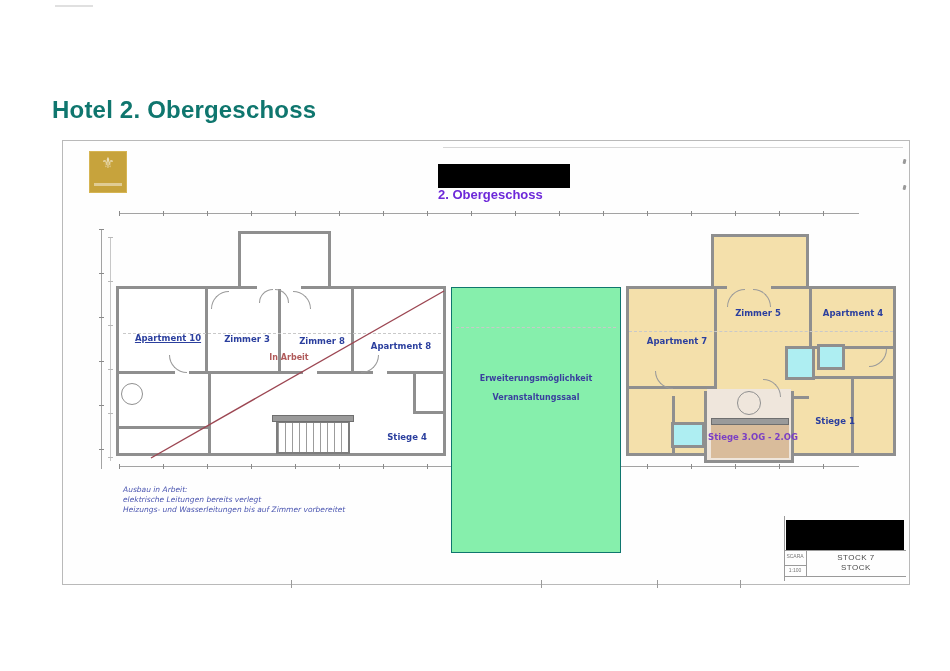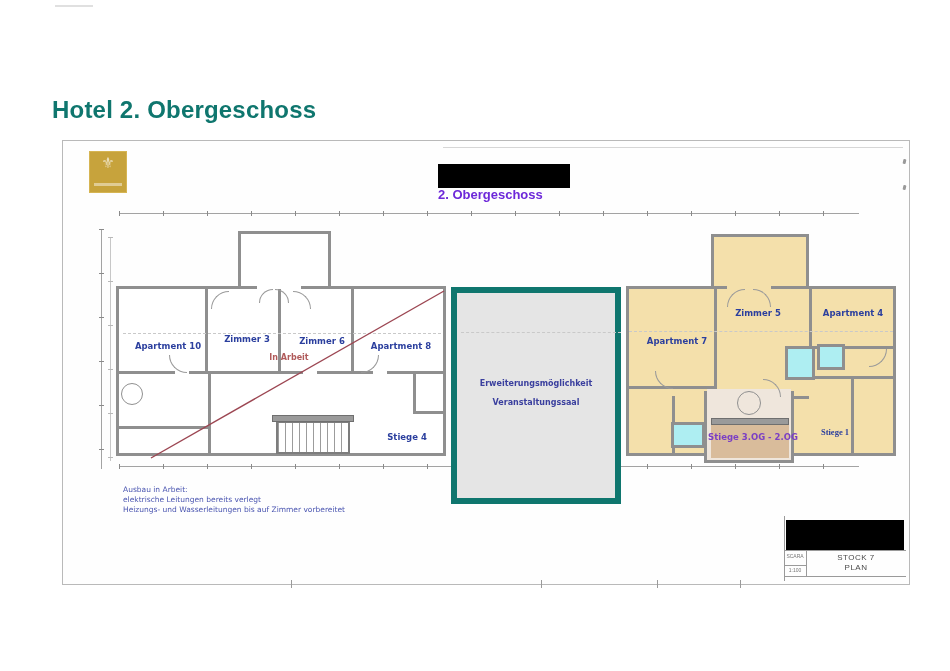--- a/index.html
+++ b/index.html
@@ -35,32 +35,32 @@
   .arc{position:absolute;width:18px;height:18px;box-sizing:border-box;}
   .arc-tl{border-top:1px solid #9a9a9a;border-left:1px solid #9a9a9a;border-top-left-radius:100%;}
   .arc-tr{border-top:1px solid #9a9a9a;border-right:1px solid #9a9a9a;border-top-right-radius:100%;}
   .arc-bl{border-bottom:1px solid #9a9a9a;border-left:1px solid #9a9a9a;border-bottom-left-radius:100%;}
   .arc-br{border-bottom:1px solid #9a9a9a;border-right:1px solid #9a9a9a;border-bottom-right-radius:100%;}
   .circle{position:absolute;border:1px solid #909090;border-radius:50%;background:transparent;}
   .stairs{position:absolute;left:213px;top:280px;width:74px;height:33px;box-sizing:border-box;
        border:2px solid #7d7d7d;
        background:repeating-linear-gradient(90deg,#9c9c9c 0 1px,transparent 1px 7px);}
   .landing{position:absolute;background:#9a9a9a;border:1px solid #6f6f6f;box-sizing:border-box;}
-  .purple{position:absolute;left:388px;top:146px;width:170px;height:217px;
-       background:#e5e5e5;border:6px solid #0f766e;box-sizing:border-box;}
+  .purple{position:absolute;left:388px;top:146px;width:170px;height:266px;
+       background:#86efac;border:1px solid #0f766e;box-sizing:border-box;}
   .purple .txt{position:absolute;left:0;width:100%;text-align:center;font-size:8px;
        color:#3a3f9e;font-weight:bold;}
   .logo{position:absolute;left:26px;top:10px;width:38px;height:42px;background:#c7a33c;
        border:1px solid #d6b553;box-sizing:border-box;text-align:center;}
   .logo-glyph{display:block;margin-top:4px;font-size:15px;color:rgba(255,255,255,.65);line-height:1;}
   .logo-strip{position:absolute;left:4px;right:4px;bottom:6px;height:3px;background:rgba(255,255,255,.45);}
   .redacted{position:absolute;background:#000000;}
   .subtitle{position:absolute;left:375px;top:46px;width:132px;text-align:left;
        font-family:"Liberation Sans",sans-serif;font-size:13px;font-weight:bold;color:#6d28d9;}
-  .notes{position:absolute;left:60px;top:344px;font-size:7.5px;
+  .notes{position:absolute;left:60px;top:344px;font-size:7.5px;font-style:italic;
        color:#4a55b0;line-height:10px;}
   .tline{position:absolute;background:#9a9a9a;}
   .tb-text{position:absolute;text-align:center;color:#4a4a4a;
        font-family:"Liberation Sans",sans-serif;}
   .tick{position:absolute;width:1px;height:8px;background:#9a9a9a;}
   .artifact{position:absolute;background:#9a9a9a;border-radius:1px;transform:rotate(12deg);}
   svg.overlay{position:absolute;left:0;top:0;pointer-events:none;}
 </style>
 </head>
 <body>
@@ -113,23 +113,23 @@
       <div class="dashed" style="left:60px;top:192px;width:318px;"></div>
       <div class="stairs"></div>
       <div class="landing" style="left:209px;top:274px;width:82px;height:7px;"></div>
       <div class="circle" style="left:58px;top:242px;width:20px;height:20px;"></div>
       <div class="arc arc-tl" style="left:148px;top:150px;"></div>
       <div class="arc arc-tr" style="left:230px;top:150px;"></div>
       <div class="arc arc-tl" style="left:196px;top:148px;width:14px;height:14px;"></div>
       <div class="arc arc-tr" style="left:212px;top:148px;width:14px;height:14px;"></div>
       <div class="arc arc-bl" style="left:106px;top:214px;"></div>
       <div class="arc arc-br" style="left:298px;top:214px;"></div>
-      <div class="lbl" style="left:105px;top:205px;">Apartment 10</div>
+      <div class="lbl" style="left:105px;top:197px;text-decoration:underline;">Apartment 10</div>
       <div class="lbl" style="left:184px;top:198px;">Zimmer 3</div>
-      <div class="lbl" style="left:259px;top:200px;">Zimmer 6</div>
+      <div class="lbl" style="left:259px;top:200px;">Zimmer 8</div>
       <div class="lbl" style="left:338px;top:205px;">Apartment 8</div>
       <div class="lbl lbl-red" style="left:226px;top:216px;">In Arbeit</div>
       <div class="lbl" style="left:344px;top:296px;">Stiege 4</div>
     </div>
 
     <svg class="overlay" width="846" height="443">
       <line x1="88" y1="317" x2="381" y2="150" stroke="#9c4652" stroke-width="1.4"></line>
     </svg>
 
     <div>
@@ -158,40 +158,40 @@
       <div class="circle" style="left:674px;top:250px;width:22px;height:22px;"></div>
       <div class="arc arc-tl" style="left:664px;top:148px;"></div>
       <div class="arc arc-tr" style="left:690px;top:148px;"></div>
       <div class="arc arc-bl" style="left:592px;top:230px;"></div>
       <div class="arc arc-tr" style="left:700px;top:238px;"></div>
       <div class="arc arc-br" style="left:806px;top:208px;"></div>
       <div class="lbl" style="left:614px;top:200px;">Apartment 7</div>
       <div class="lbl" style="left:695px;top:172px;">Zimmer 5</div>
       <div class="lbl" style="left:790px;top:172px;">Apartment 4</div>
       <div class="lbl lbl-purple" style="left:690px;top:296px;">Stiege 3.OG - 2.OG</div>
-      <div class="lbl" style="left:772px;top:291px;font-family:Liberation Serif, serif;">Stiege 1</div>
+      <div class="lbl" style="left:772px;top:280px;">Stiege 1</div>
     </div>
 
     <div class="notes">
       <div>Ausbau in Arbeit:</div>
       <div>elektrische Leitungen bereits verlegt</div>
       <div>Heizungs- und Wasserleitungen bis auf Zimmer vorbereitet</div>
     </div>
 
     <div>
       <div class="tline" style="left:721px;top:375px;width:1px;height:65px;"></div>
       <div class="redacted" style="left:723px;top:379px;width:118px;height:30px;"></div>
       <div class="tline" style="left:721px;top:409px;width:122px;height:1px;"></div>
       <div class="tline" style="left:743px;top:409px;width:1px;height:26px;"></div>
       <div class="tline" style="left:721px;top:424px;width:22px;height:1px;"></div>
       <div class="tline" style="left:721px;top:435px;width:122px;height:1px;"></div>
       <div class="tb-text" style="left:721px;top:412px;width:22px;font-size:5px;color:#777;">SCARA</div>
       <div class="tb-text" style="left:721px;top:426px;width:22px;font-size:5px;color:#777;">1:100</div>
       <div class="tb-text" style="left:744px;top:412px;width:98px;font-size:8px;letter-spacing:.5px;">STOCK 7</div>
-      <div class="tb-text" style="left:744px;top:422px;width:98px;font-size:8px;letter-spacing:.5px;">PLAN</div>
+      <div class="tb-text" style="left:744px;top:422px;width:98px;font-size:8px;letter-spacing:.5px;">STOCK</div>
     </div>
 
     <div class="tick" style="left:228px;top:439px;"></div>
     <div class="tick" style="left:478px;top:439px;"></div>
     <div class="tick" style="left:594px;top:439px;"></div>
     <div class="tick" style="left:677px;top:439px;"></div>
 
   </div>
 </div>
 

